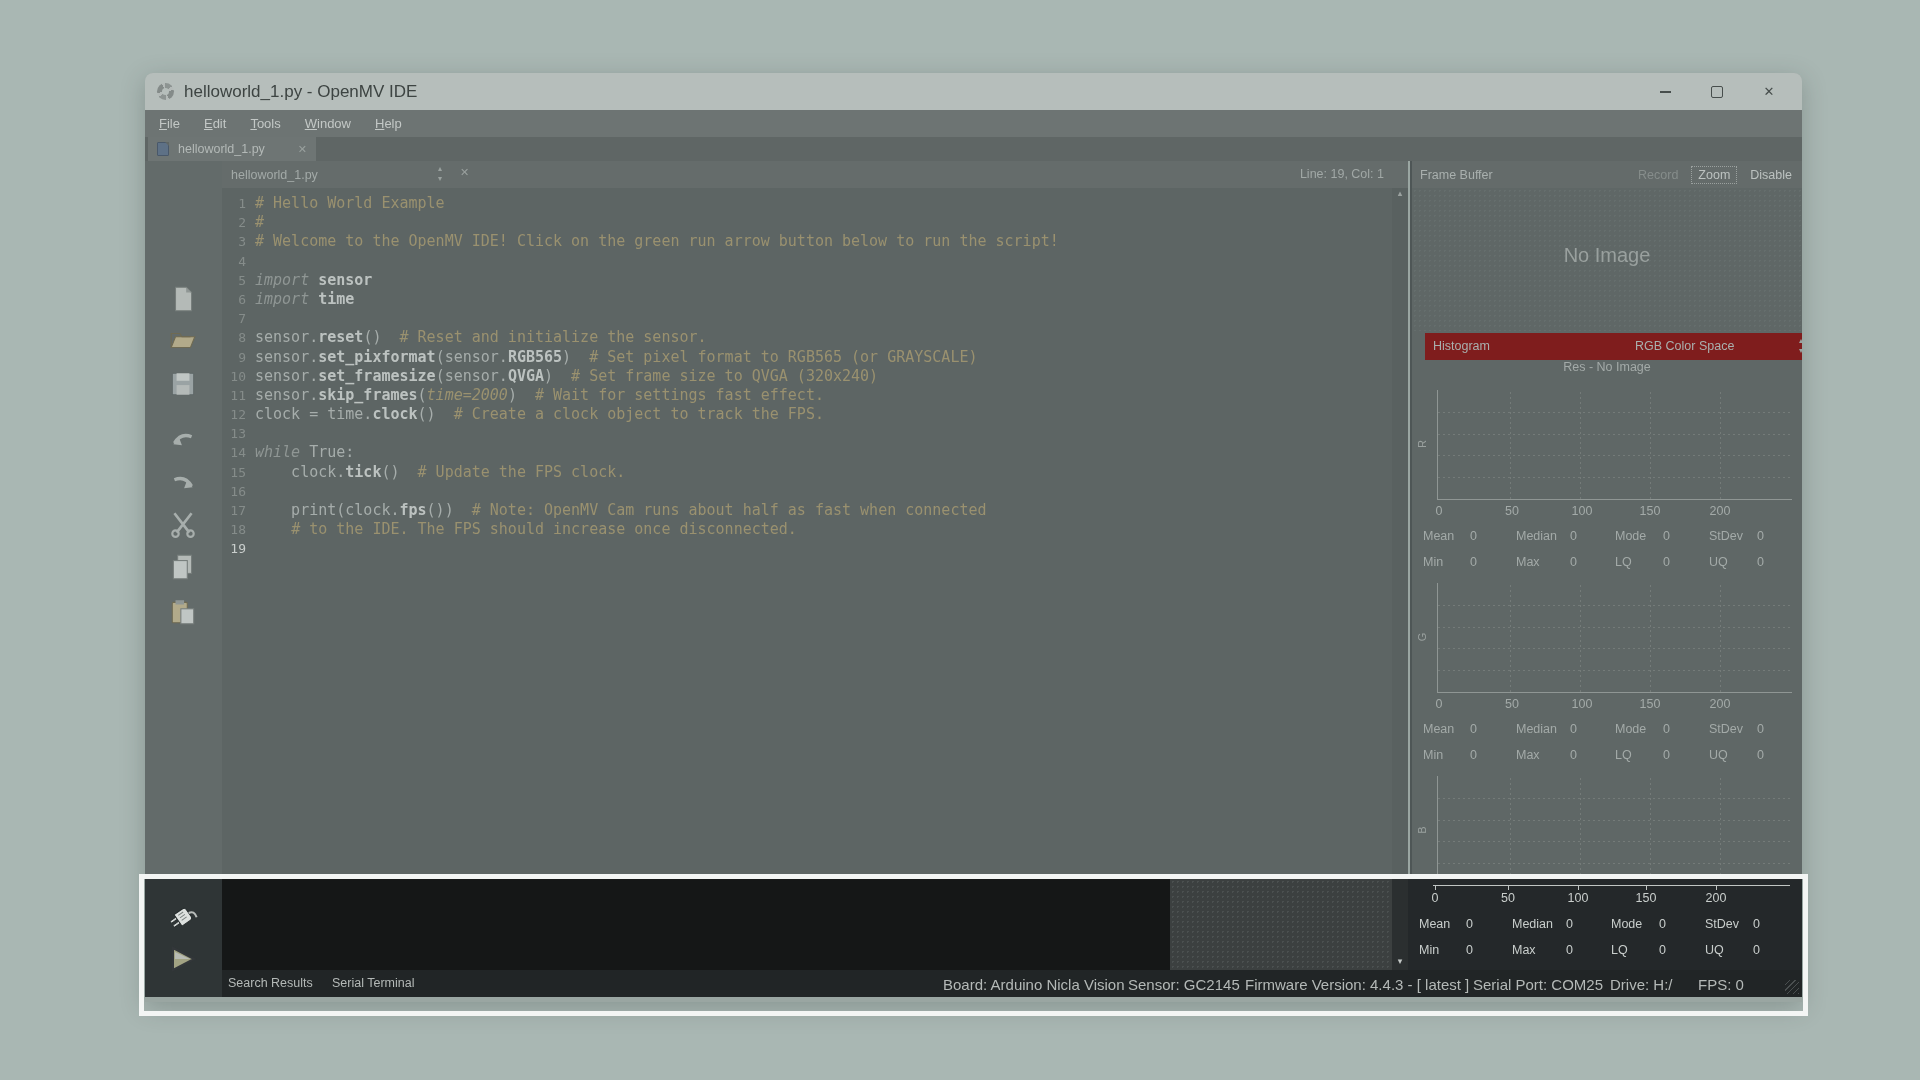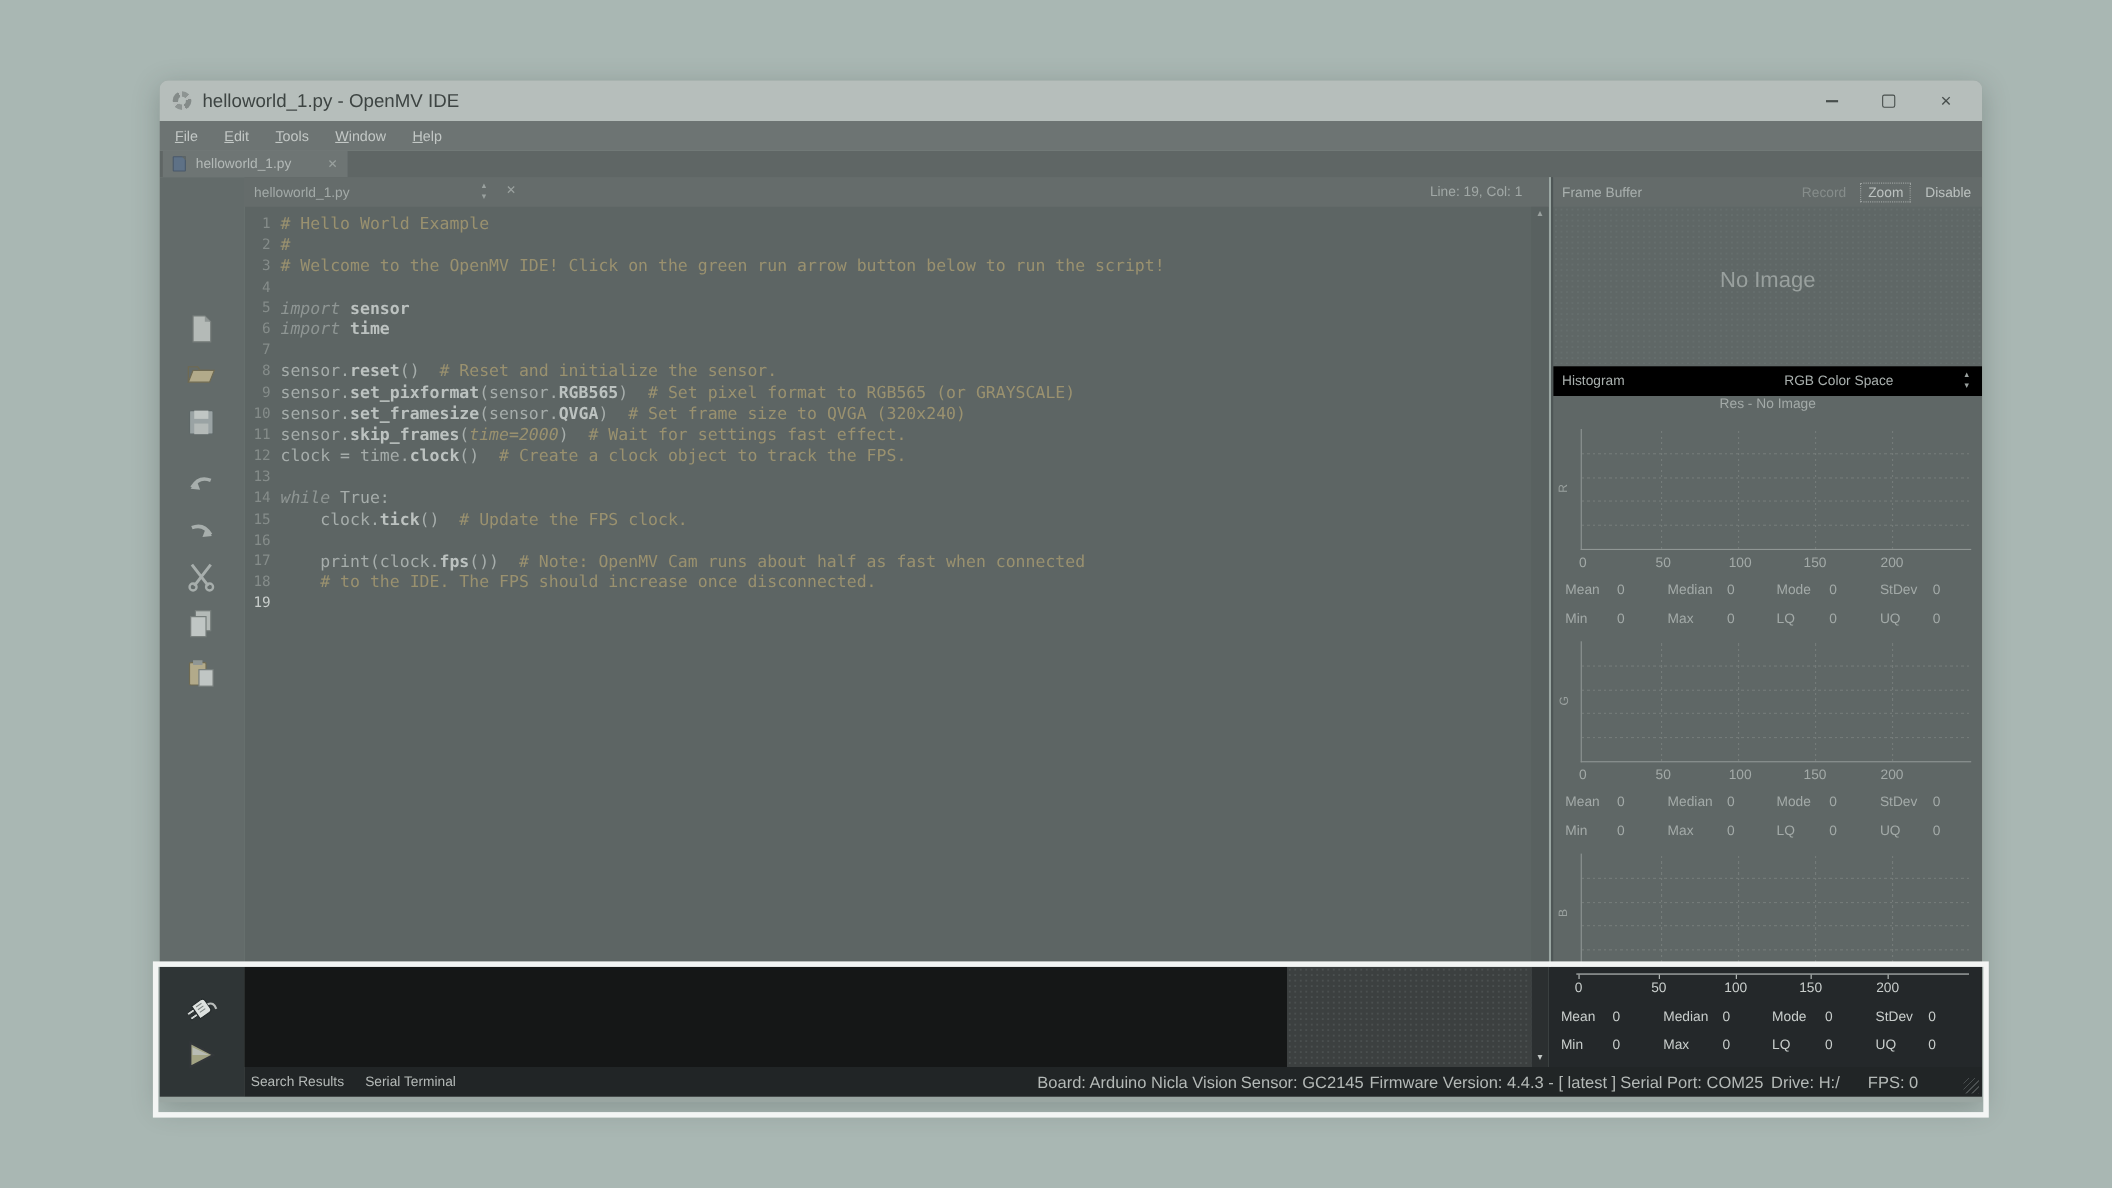--- a/index.html
+++ b/index.html
@@ -62,21 +62,21 @@
   .right-panel{position:absolute;left:1265px;top:88px;width:392px;height:718px;background:#5f6766;border-left:2px solid #4e5656;box-sizing:border-box;overflow:hidden;}
   .fb-header{position:absolute;left:0;top:0;width:100%;height:27px;background:#646b6a;display:flex;align-items:center;}
   .fb-title{margin-left:8px;font-size:12.5px;color:#a9b0ae;}
   .fb-buttons{margin-left:auto;display:flex;align-items:center;gap:13px;padding-right:10px;}
   .fbbtn{font-size:12.5px;color:#bcc2c0;}
   .fbbtn.disabled{color:#868d8b;}
   .fbbtn.focused{border:1px dotted #9ba19f;padding:1px 6px;}
   .fb-view{position:absolute;left:0;top:27px;width:100%;height:143px;
     background-image:radial-gradient(#656e6d 1px,transparent 1px);background-size:5px 5px;}
   .no-image{position:absolute;left:0;top:56px;width:100%;text-align:center;font-size:20px;color:#99a09e;}
-  .hist-header{position:absolute;left:0;top:172px;width:100%;height:27px;background:#000000;}
+  .hist-header{position:absolute;left:13px;top:172px;width:100%;height:27px;background:#7f1d1d;}
   .hist-title{position:absolute;left:8px;top:6px;font-size:12.5px;color:#a9b0ae;}
   .color-space{position:absolute;left:210px;top:6px;font-size:12.5px;color:#a9b0ae;}
   .cs-spin{position:absolute;right:12px;top:3px;color:#9aa19f;font-size:8px;line-height:10px;text-align:center;}
   .hist-res{position:absolute;left:0;top:199px;width:100%;text-align:center;font-size:12.5px;color:#a3aaa8;}
 
   .hist-section{position:absolute;left:0;width:100%;height:193px;}
   .hs-r{top:229px;} .hs-g{top:422px;} .hs-b{top:615px;}
   .plot{position:absolute;left:25px;top:0;width:355px;height:110px;border-left:1px solid #8f9694;border-bottom:1px solid #8f9694;box-sizing:border-box;}
   .gl-h{position:absolute;left:0;width:100%;height:1px;background-image:repeating-linear-gradient(90deg,#747b79 0 2px,transparent 2px 5px);}
   .gl-v{position:absolute;top:0;width:1px;height:100%;background-image:repeating-linear-gradient(0deg,#747b79 0 2px,transparent 2px 5px);}

